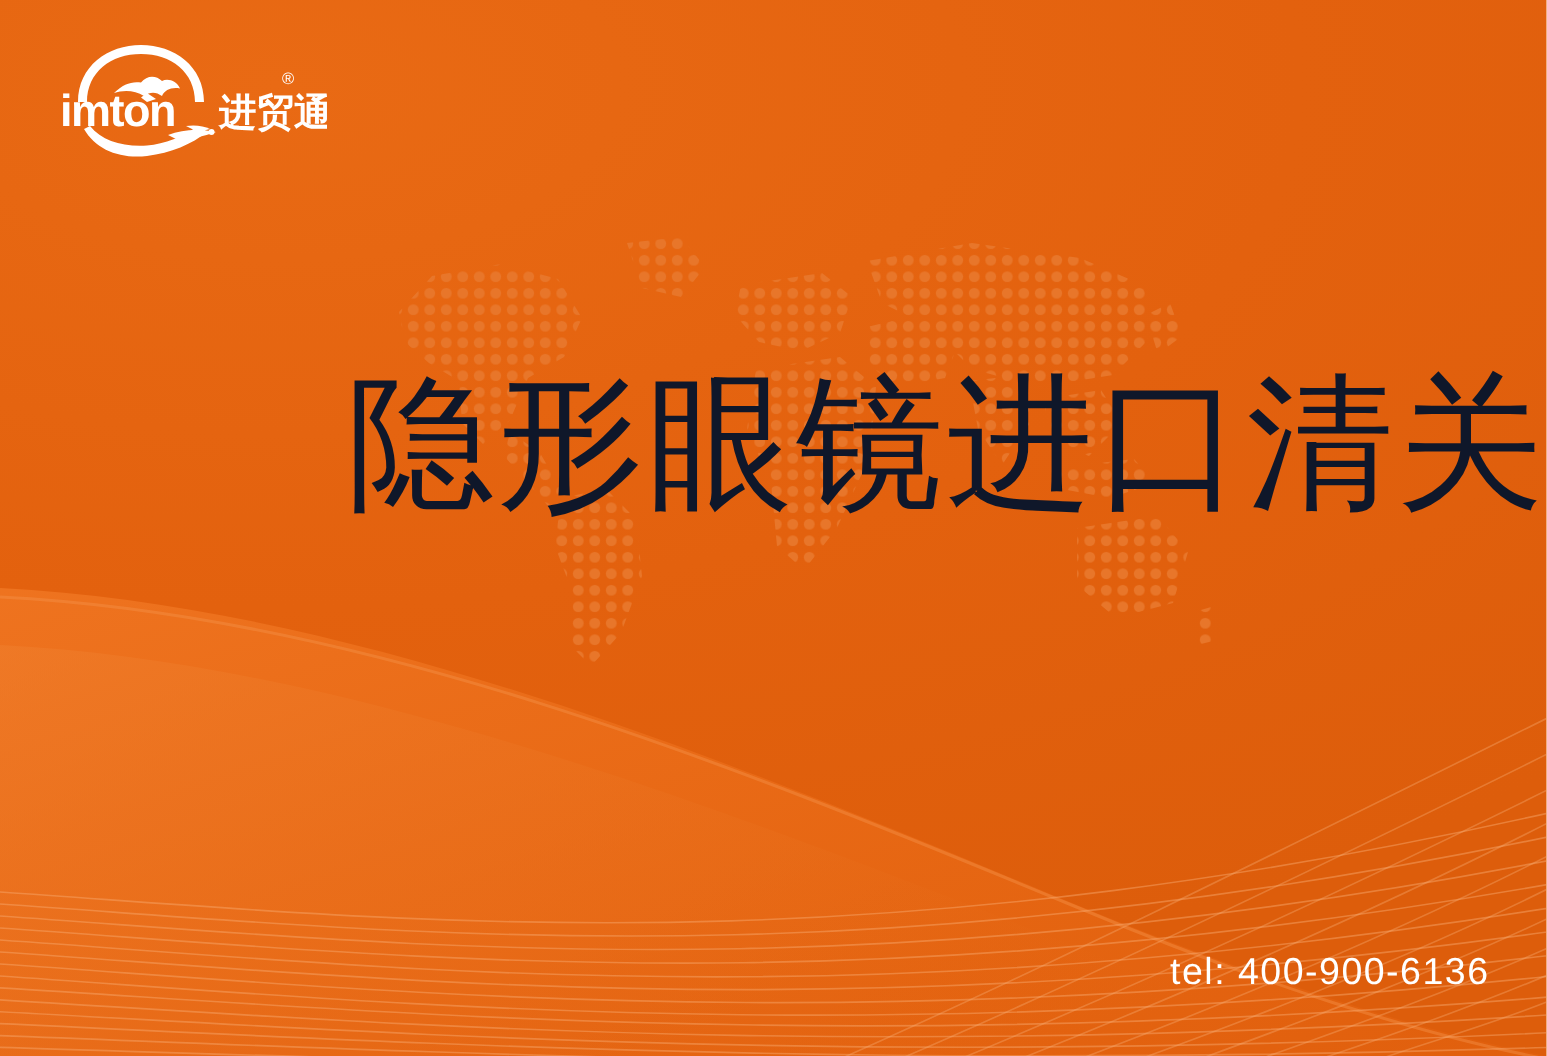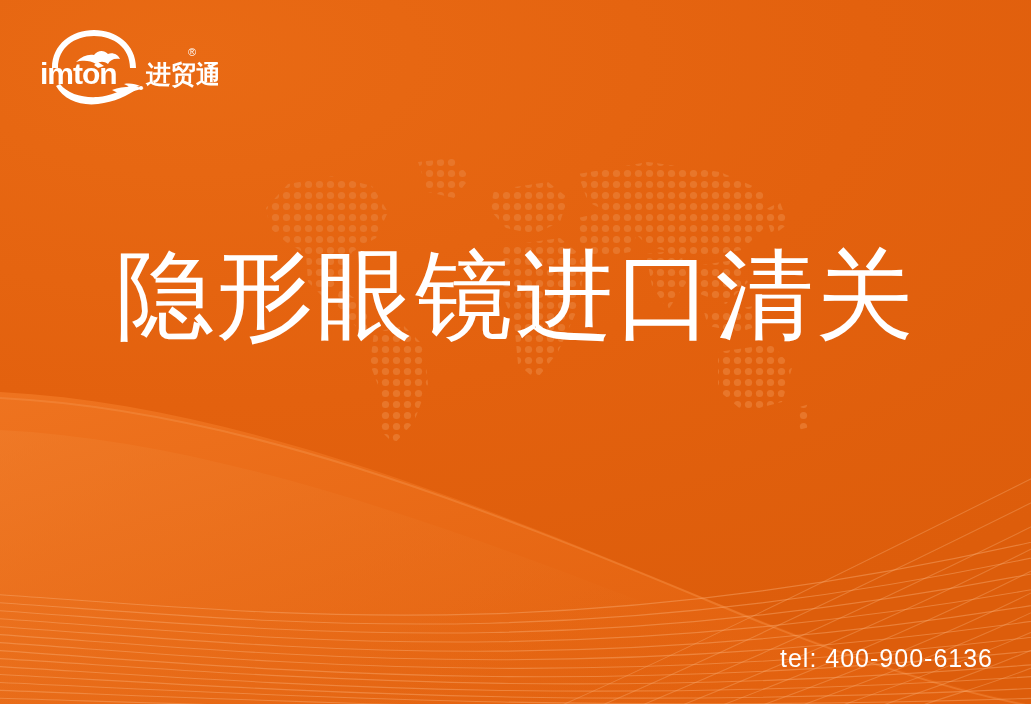--- a/index.html
+++ b/index.html
@@ -63,40 +63,39 @@
     height: 78px;
   }
   .logo svg { display: block; width: 100%; height: 100%; }
 
   
   .headline {
     position: absolute;
     left: 0;
     top: 236px;
     width: 1031px;
-    text-align: center;
-    color: #ffffff;
+    text-align: right;
+    color: #0f172a;
     font-size: 98px;
     line-height: 118px;
     letter-spacing: 2px;
     font-weight: 400;
     white-space: nowrap;
   }
   .headline .hl-line { display: block; }
 
   
   .tel {
     position: absolute;
     right: 38px;
     top: 634px;
     color: #ffffff;
     font-size: 25px;
     letter-spacing: 1px;
     white-space: nowrap;
-    margin-top: 10px;
   }
 </style>
 </head>
 <body>
 
 <div id="banner">
 
   <div class="base-wash"></div>
 
   <div class="worldmap">

